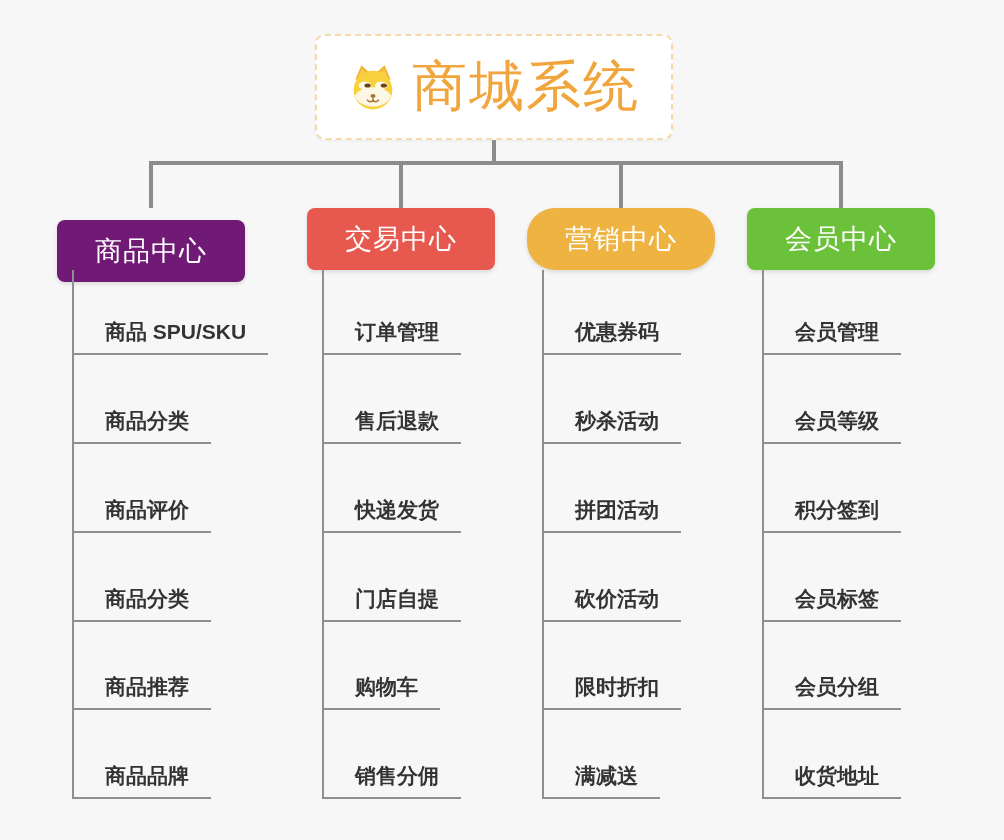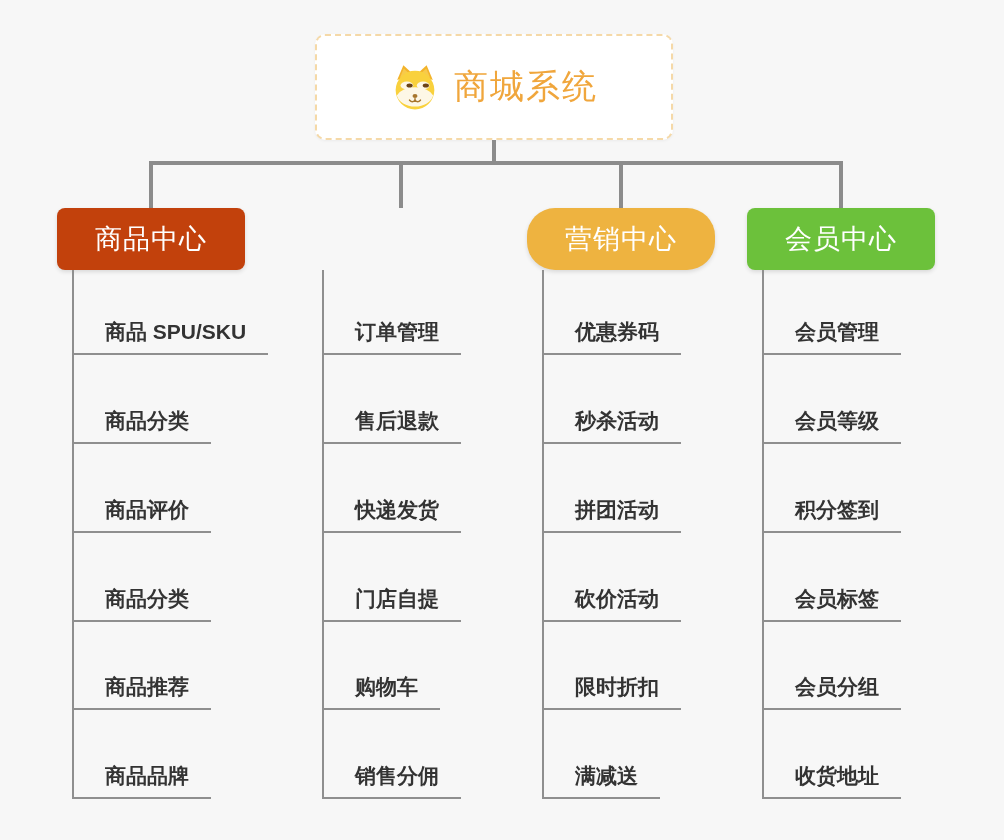--- a/index.html
+++ b/index.html
@@ -15,21 +15,21 @@
   
   .root-node {
     position:absolute; left:315px; top:34px; width:358px; height:106px;
     background:#ffffff;
     border:2px dashed var(--root-border, #f5d9a8);
     border-radius:10px;
     display:flex; align-items:center; justify-content:center; gap:14px;
     box-shadow:0 1px 3px rgba(0,0,0,0.05);
   }
   .root-title {
-    font-size:34px; letter-spacing:2px;
+    font-size:55px; letter-spacing:2px;
     color: var(--root-title, #f0a63c);
   }
   .root-icon { width:50px; height:48px; display:block; }
 
   
   .cline { position:absolute; background: var(--connector, #8c8c8c); }
   .stem  { left:492px; top:140px; width:4px; height:24px; }
   .bus   { left:149px; top:161px; width:694px; height:4px; }
   .drop-0 { left:149px; top:161px; width:4px; height:47px; }
   .drop-1 { left:399px; top:161px; width:4px; height:47px; }
@@ -98,31 +98,32 @@
   </div>
 
   <div class="cline stem"></div>
   <div class="cline bus"></div>
   <div class="cline drop-0"></div>
   <div class="cline drop-1"></div>
   <div class="cline drop-2"></div>
   <div class="cline drop-3"></div>
 
   <div class="branch branch-0">
-    <div class="branch-box" style="background: #c2410c;">商品中心</div>
+    <div class="branch-box" style="background: #701a75; margin-top: 12px;">商品中心</div>
     <div class="spine"></div>
     <div class="leaf r0">商品 SPU/SKU</div>
     <div class="leaf r1">商品分类</div>
     <div class="leaf r2">商品评价</div>
     <div class="leaf r3">商品分类</div>
     <div class="leaf r4">商品推荐</div>
     <div class="leaf r5">商品品牌</div>
   </div>
 
   <div class="branch branch-1">
+    <div class="branch-box" style="background: rgb(231, 88, 79);">交易中心</div>
     <div class="spine"></div>
     <div class="leaf r0">订单管理</div>
     <div class="leaf r1">售后退款</div>
     <div class="leaf r2">快递发货</div>
     <div class="leaf r3">门店自提</div>
     <div class="leaf r4">购物车</div>
     <div class="leaf r5">销售分佣</div>
   </div>
 
   <div class="branch branch-2">

